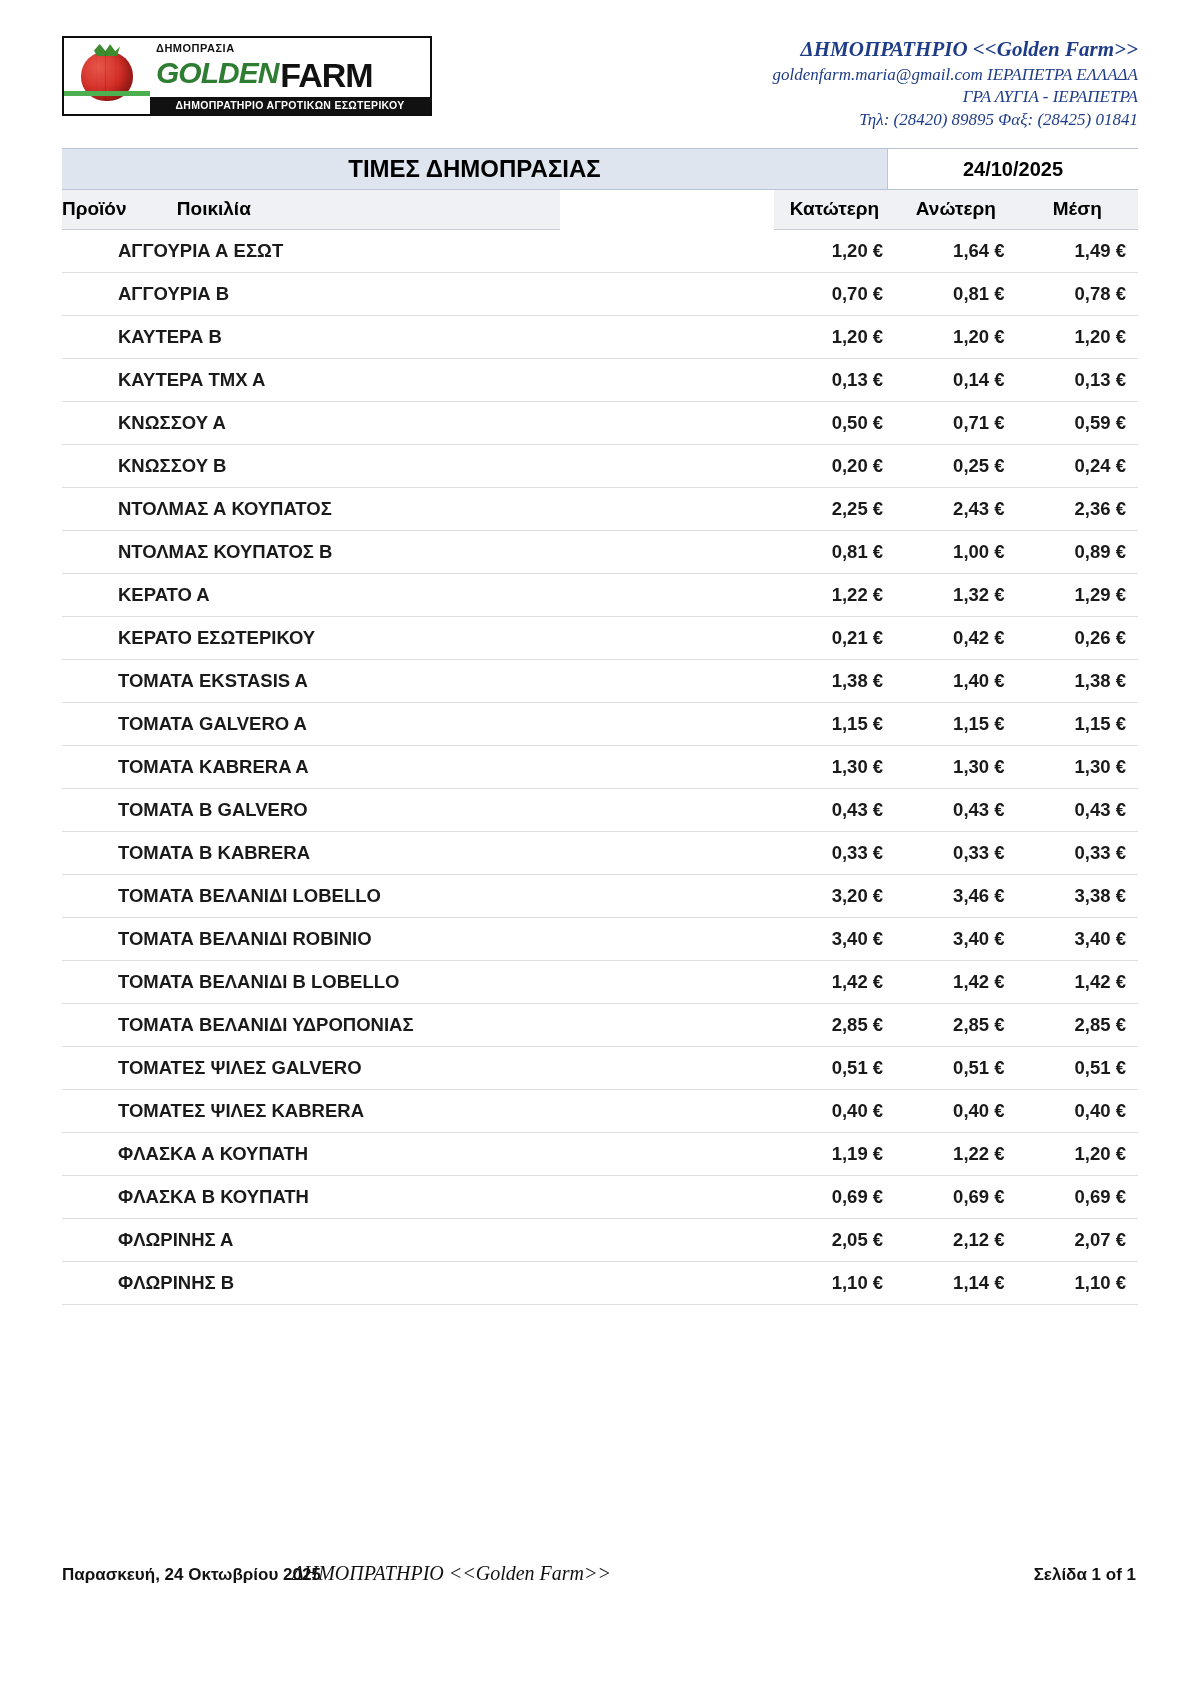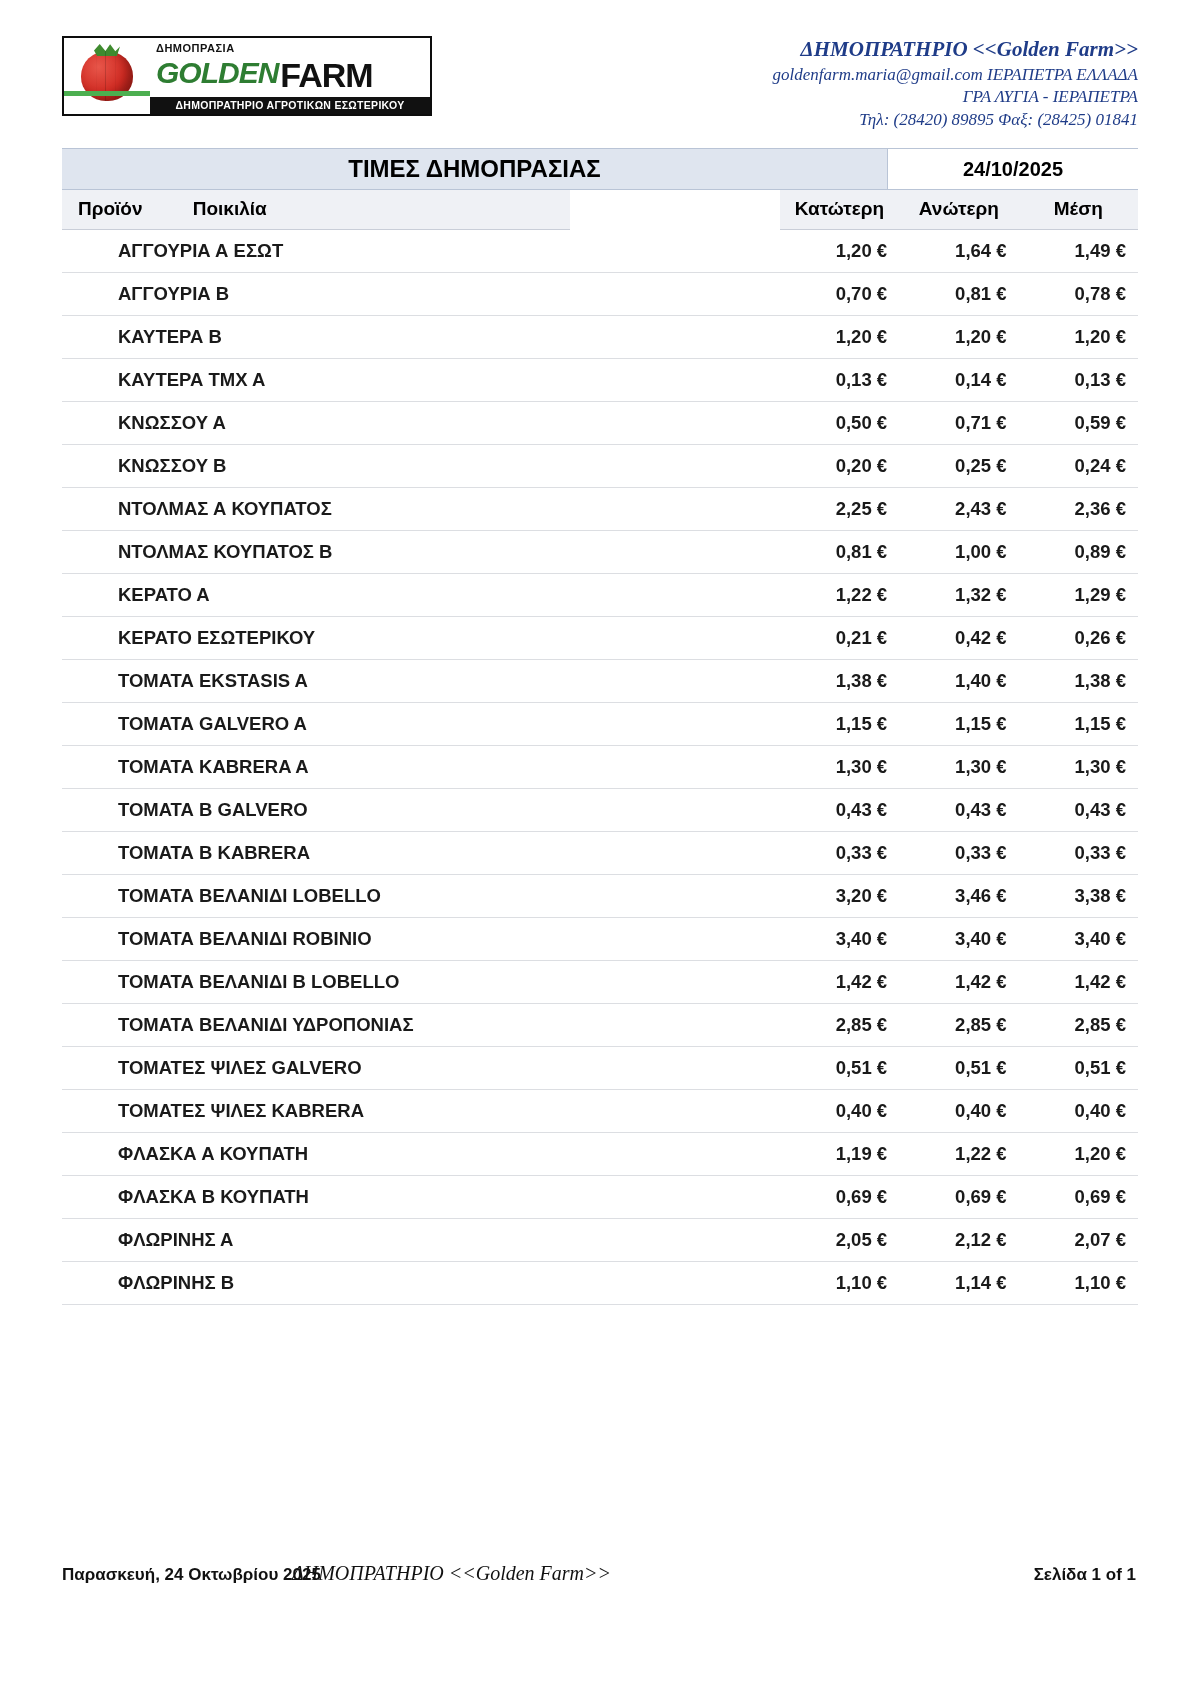--- a/index.html
+++ b/index.html
@@ -179,21 +179,21 @@
     table-layout: fixed;
   }
   thead th {
     background: #eff1f5;
     font-size: 19px;
     font-weight: bold;
     padding: 8px 0 9px 0;
     border-bottom: 1px solid #c9ced8;
     color: #000;
   }
-  th.c-prod { width: 95px; text-align: left; padding-left: 16px; }
+  th.c-prod { width: 95px; text-align: left; padding-left: 0; }
   th.c-var  { width: 340px; text-align: left; padding-left: 8px; }
   th.c-spacer { width: 190px; background:#ffffff; border-bottom:1px solid #ffffff;}
   th.c-low, th.c-high, th.c-avg { text-align: center; width: 108px; }
 
   tbody td {
     border-bottom: 1px solid #dcdee2;
     font-size: 18.5px;
     font-weight: bold;
     padding: 10px 0 10px 0;
     color: #1a1a1a;

